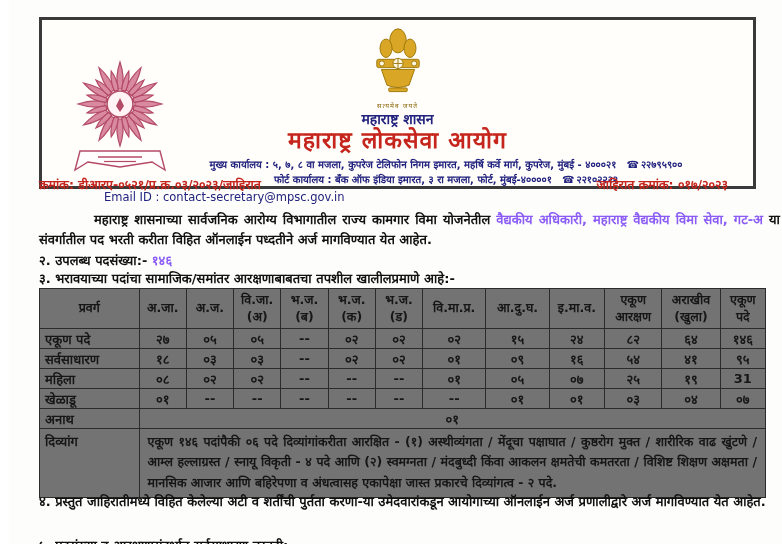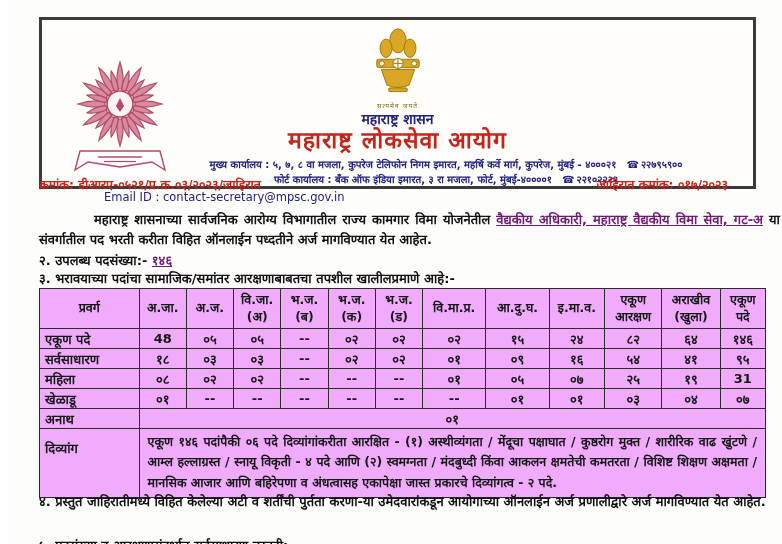--- a/index.html
+++ b/index.html
@@ -32,28 +32,28 @@
   
   .ref-row {
     position:absolute; top:176px; left:30px; width:741px;
     display:flex; justify-content:space-between;
     color:#c5251c; font-weight:bold; font-size:12.5px;
   }
   .ref-right { padding-right:52px; }
   
   .copy { position:absolute; left:30px; width:741px; font-weight:bold; font-size:13px; line-height:1.5; }
   .para1 { top:210px; text-indent:55px; text-align:justify; margin:0; }
-  .red   { color:#701a75;text-decoration:underline; }
+  .red   { color:#8b5cf6; }
   .sec2  { top:251px; }
   .sec3  { top:269px; }
   .sec4  { top:492px; text-align:justify; margin:0; }
   .sec5  { top:536px; }
   
   .tbl-wrap { position:absolute; left:30px; top:288px; width:727px; }
-  table.resv { border-collapse:collapse; table-layout:fixed; width:727px; background:#f0abfc; }
+  table.resv { border-collapse:collapse; table-layout:fixed; width:727px; background:#737373; }
   table.resv th, table.resv td {
     border:1.4px solid #2b2b2b; font-weight:bold; color:#161616;
     text-align:center; vertical-align:middle; padding:0 2px; box-sizing:border-box;
   }
   table.resv thead th { font-size:12.5px; line-height:1.3; white-space:pre-line; height:40px; }
   table.resv tbody td, table.resv tbody th { font-size:13px; height:20px; }
   table.resv .row-label { text-align:left; padding-left:5px; }
   table.resv .divyang-cell {
     text-align:justify; font-size:12.5px; line-height:1.62; padding:3px 8px 4px 8px; height:auto;
   }
@@ -182,21 +182,21 @@
 आरक्षण</th>
             <th>अराखीव
 (खुला)</th>
             <th>एकूण
 पदे</th>
           </tr>
         </thead>
       <tbody>
           <tr>
             <th class="row-label">एकूण पदे</th>
-            <td>48</td>
+            <td>२७</td>
             <td>०५</td>
             <td>०५</td>
             <td>--</td>
             <td>०२</td>
             <td>०२</td>
             <td>०२</td>
             <td>१५</td>
             <td>२४</td>
             <td>८२</td>
             <td>६४</td>
@@ -245,21 +245,21 @@
             <td>०१</td>
             <td>०३</td>
             <td>०४</td>
             <td>०७</td>
           </tr>
           <tr>
             <th class="row-label">अनाथ</th>
             <td colspan="12">०१</td>
           </tr>
           <tr>
-            <th class="row-label" style="vertical-align: top; padding-top: 10px;">दिव्यांग</th>
+            <th class="row-label" style="vertical-align: top; padding-top: 3px;">दिव्यांग</th>
             <td colspan="12" class="divyang-cell">एकूण १४६ पदांपैकी ०६ पदे दिव्यांगांकरीता आरक्षित - (१) अस्थीव्यंगता / मेंदूचा पक्षाघात / कुष्ठरोग मुक्त / शारीरिक वाढ खुंटणे / आम्ल हल्लाग्रस्त / स्नायू विकृती - ४ पदे आणि (२) स्वमग्नता / मंदबुध्दी किंवा आकलन क्षमतेची कमतरता / विशिष्ट शिक्षण अक्षमता / मानसिक आजार आणि बहिरेपणा व अंधत्वासह एकापेक्षा जास्त प्रकारचे दिव्यांगत्व - २ पदे.</td>
           </tr>
         </tbody>
     </table>
   </div>
 
   <p class="copy sec4">४. प्रस्तुत जाहिरातीमध्ये विहित केलेल्या अटी व शर्तींची पुर्तता करणा-या उमेदवारांकडून आयोगाच्या ऑनलाईन अर्ज प्रणालीद्वारे अर्ज मागविण्यात येत आहेत.</p>
 
   <div class="copy sec5">५. पदसंख्या व आरक्षणासंदर्भात सर्वसाधारण तरतुदी:</div>
 

